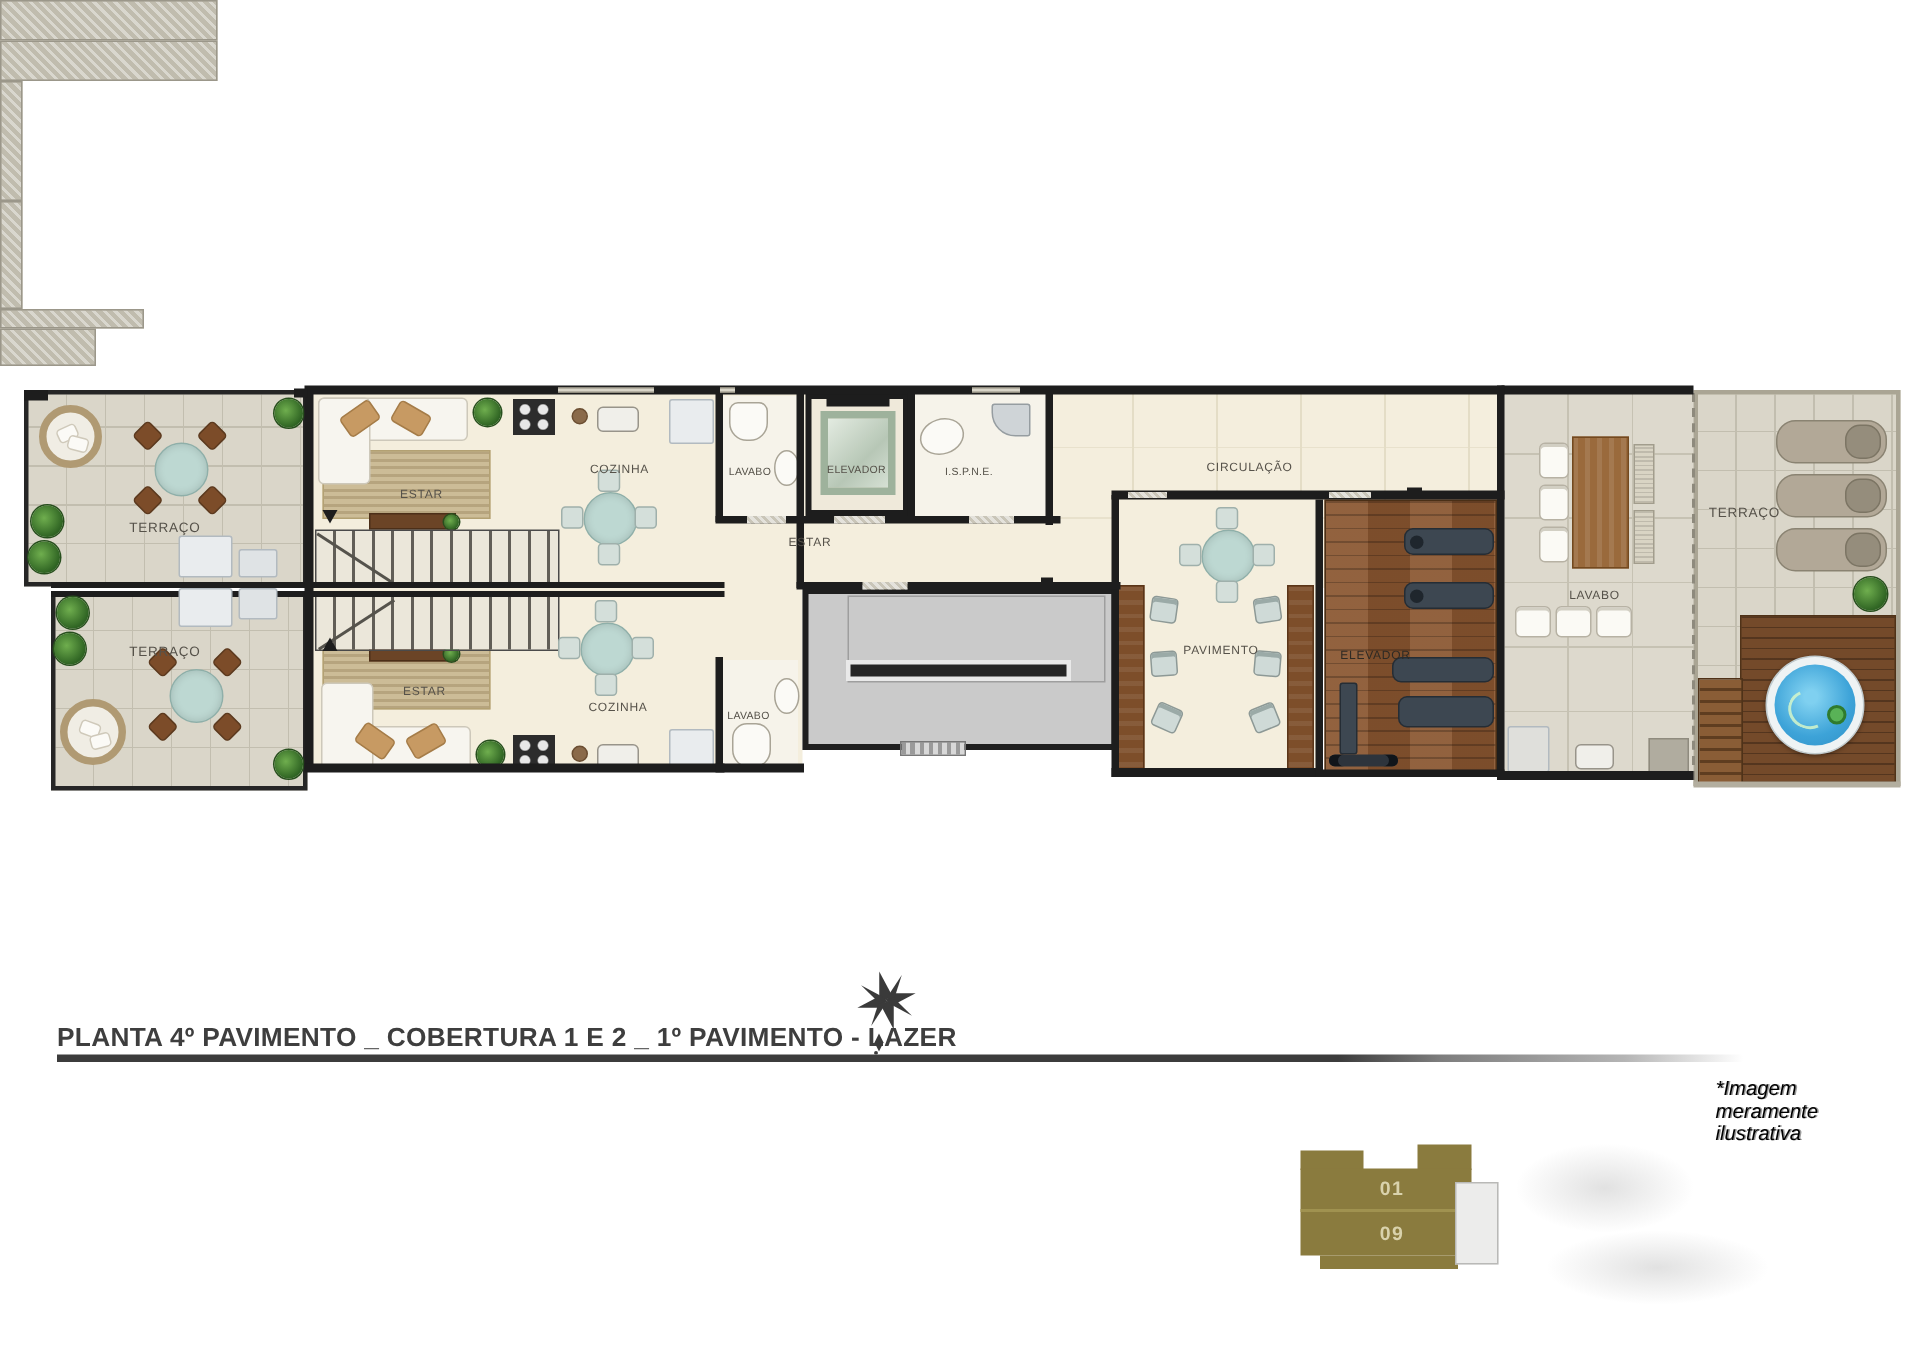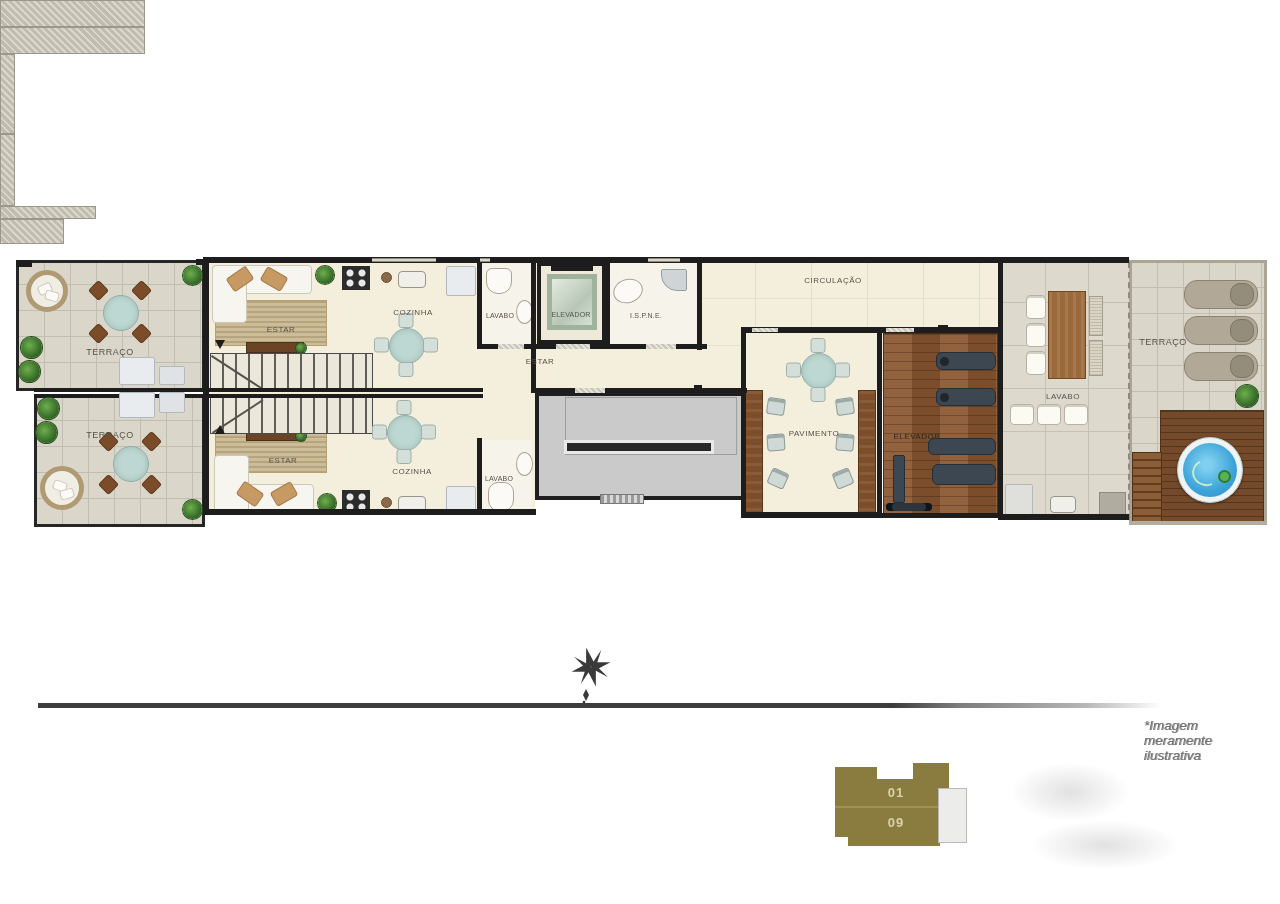--- a/index.html
+++ b/index.html
@@ -86,24 +86,24 @@
 
   .tri-down{position:absolute;width:0;height:0;border-left:5px solid transparent;border-right:5px solid transparent;border-top:9px solid #1d1d1d;}
   .tri-up{position:absolute;width:0;height:0;border-left:5px solid transparent;border-right:5px solid transparent;border-bottom:9px solid #1d1d1d;}
   .diagline{position:absolute;height:0;border-top:2px solid #55534c;transform-origin:0 0;}
 
   
   #title{position:absolute;left:38px;top:681px;font-size:17.5px;font-weight:bold;color:#3e3e3e;letter-spacing:.2px;}
   #rule{position:absolute;left:38px;top:703px;width:1124px;height:5px;
     background:linear-gradient(90deg,#3c3c3c 0 76%,#7d7d7d 82%,#b5b5b5 93%,rgba(255,255,255,0));}
   #disclaimer{position:absolute;left:1212px;top:718px;transform:translateX(-100%);
-    font-size:13.5px;font-style:italic;color:#737373;text-shadow:1px 0 0 rgba(74,74,74,.55);}
-
-  
-  #keyplan{position:absolute;left:828px;top:756px;width:160px;height:100px;}
+    font-size:13.5px;font-style:italic;color:#000000;text-shadow:1px 0 0 rgba(74,74,74,.55);}
+
+  
+  #keyplan{position:absolute;left:860px;top:756px;width:160px;height:100px;}
   .kp{position:absolute;background:#8a7b3e;}
   .kpnum{position:absolute;color:#d9d2ac;font-size:13px;font-weight:bold;letter-spacing:1px;transform:translate(-50%,-50%);}
   .kpelev{position:absolute;background:#ececeb;border:1px solid #b9b9b7;box-sizing:border-box;}
   .smudge{position:absolute;background:radial-gradient(ellipse at center,rgba(120,120,120,.22),rgba(120,120,120,0) 70%);}
 
   .tick{position:absolute;background:#1d1d1d;}
   .innerline{position:absolute;border:1px solid #9e9e9e;box-sizing:border-box;}
 </style>
 </head>
 <body>
@@ -350,26 +350,27 @@
   <div class="lbl s9" style="left:110px;top:435px;">TERRAÇO</div>
   <div class="lbl" style="left:281px;top:330px;">ESTAR</div>
   <div class="lbl" style="left:283px;top:461px;">ESTAR</div>
   <div class="lbl" style="left:413px;top:313px;">COZINHA</div>
   <div class="lbl" style="left:412px;top:472px;">COZINHA</div>
   <div class="lbl s7" style="left:500px;top:315px;">LAVABO</div>
   <div class="lbl s7" style="left:499px;top:478px;">LAVABO</div>
   <div class="lbl s7" style="left:571px;top:314px;">ELEVADOR</div>
   <div class="lbl s7" style="left:646px;top:315px;">I.S.P.N.E.</div>
   <div class="lbl" style="left:540px;top:362px;">ESTAR</div>
-  <div class="lbl" style="left:833px;top:281px;">CIRCULAÇÃO</div>
+  <div class="lbl" style="left:833px;top:312px;">CIRCULAÇÃO</div>
   <div class="lbl" style="left:814px;top:434px;">PAVIMENTO</div>
   <div class="lbl" style="left:917px;top:437px;color:#2e2a24;">ELEVADOR</div>
   <div class="lbl" style="left:1063px;top:397px;">LAVABO</div>
   <div class="lbl s9" style="left:1163px;top:342px;">TERRAÇO</div>
 
+  <div id="title">PLANTA 4º PAVIMENTO _ COBERTURA 1 E 2 _ 1º PAVIMENTO - LAZER</div>
   <svg class="abs" style="left:566px;top:645px;width:50px;height:58px;" viewBox="0 0 50 58">
     <g fill="#3a3a3a" transform="rotate(-14 25 22)">
       <polygon points="25,2 29,18 25,22 21,18"></polygon>
       <polygon points="25,42 29,26 25,22 21,26"></polygon>
       <polygon points="5,22 21,18 25,22 21,26"></polygon>
       <polygon points="45,22 29,18 25,22 29,26"></polygon>
       <polygon points="11,8 23,19 25,22 19,21"></polygon>
       <polygon points="39,8 27,19 25,22 31,21"></polygon>
       <polygon points="11,36 23,25 25,22 19,23"></polygon>
       <polygon points="39,36 27,25 25,22 31,23"></polygon>

